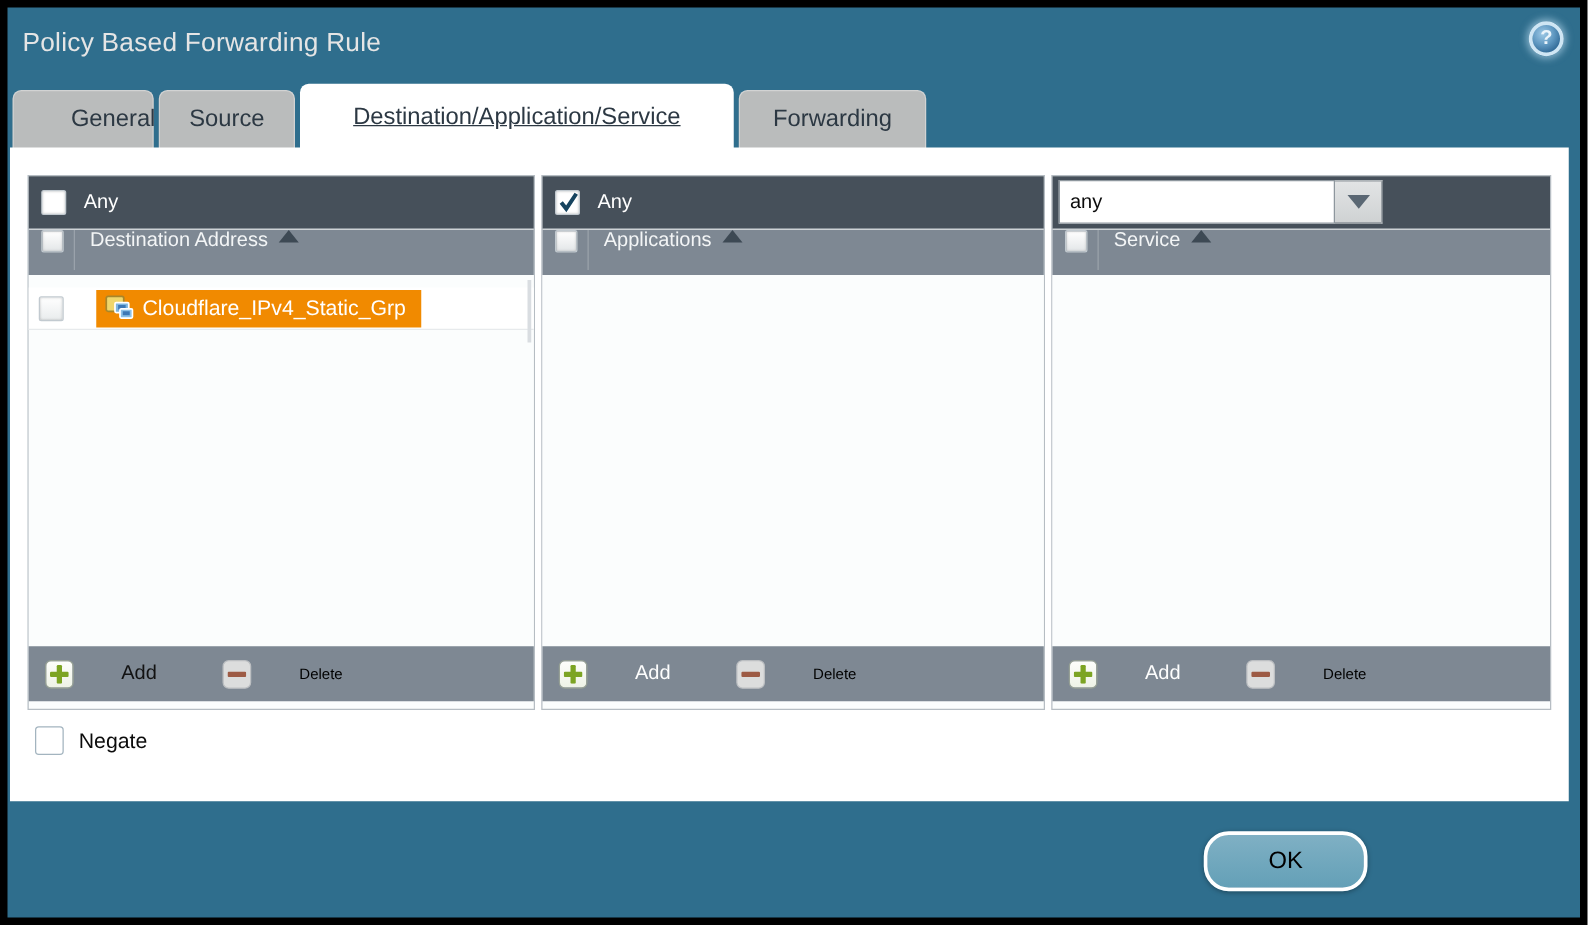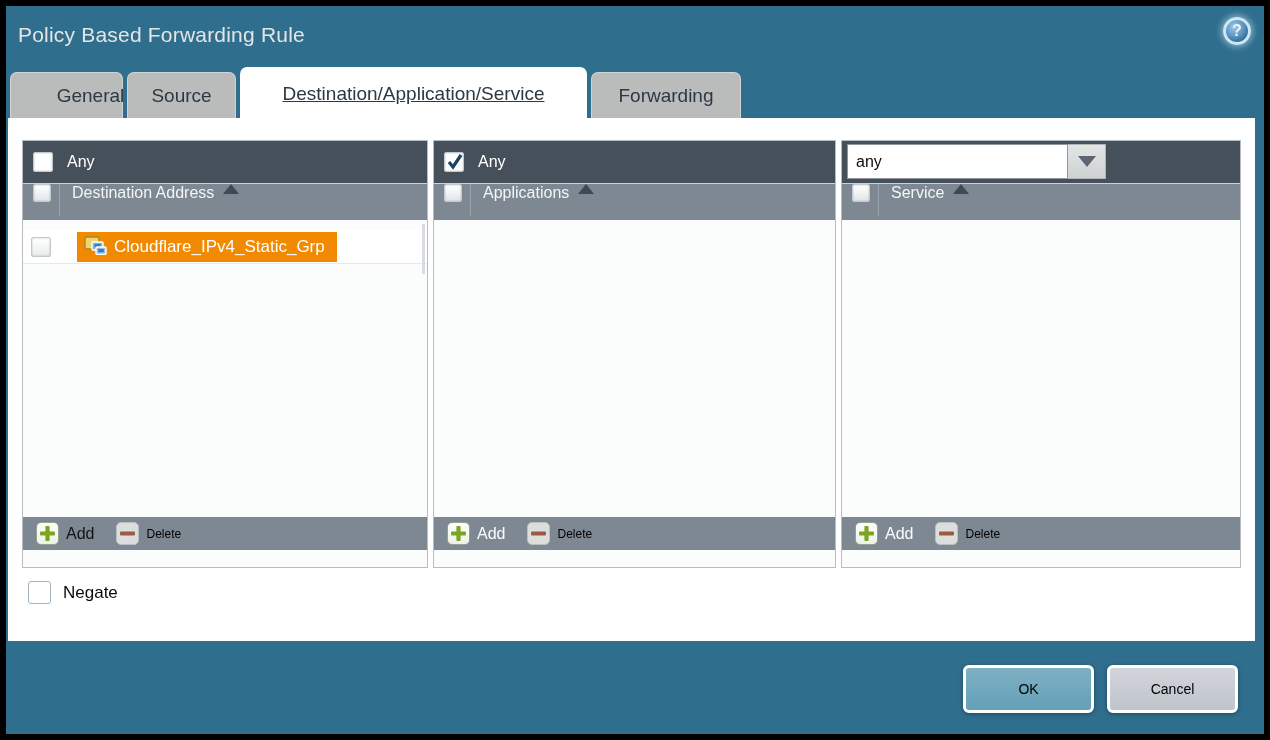--- a/index.html
+++ b/index.html
@@ -65,21 +65,21 @@
     border-bottom:10px solid #3d4954;margin-left:9px;}
 
   .list-body{height:297px;background:var(--body-bg);position:relative;}
   .row{position:absolute;left:0;top:10px;width:100%;height:34px;display:flex;align-items:center;
     border-bottom:1px solid #e7eaec;background:#fff;cursor:pointer;}
   .row .cb{margin-left:8px;background:linear-gradient(#ffffff,#e9eced);}
   .row-chip{margin-left:26px;height:30px;display:flex;align-items:center;gap:7px;
     padding:0 12px 0 7px;background:var(--selected-row);color:#fff;font-size:17px;}
   .scroll-thumb{position:absolute;right:2px;top:4px;width:3px;height:50px;background:#d9dde1;}
 
-  .col-footer{height:33px;background:var(--header-gray);display:flex;align-items:center;position:relative;}
+  .col-footer{height:44px;background:var(--header-gray);display:flex;align-items:center;position:relative;gap:31px;}
   .icon-btn{width:23px;height:23px;border-radius:5px;display:flex;align-items:center;justify-content:center;
     margin-left:13px;cursor:pointer;}
   .plus-btn{background:linear-gradient(#fdfefb,#eef2e6);border:1px solid #96a095;}
   .minus-btn{background:#dcdddd;border:1px solid #bcbfc2;margin-left:22px;cursor:default;}
   .add-label{font-size:16px;margin-left:7px;color:#121212;cursor:pointer;}
   .col2 .add-label,.col3 .add-label{color:#fdfdfd;}
   .delete-label{font-size:12px;margin-left:7px;color:#000000;}
 
   
   .dropdown{position:absolute;left:5px;top:3px;height:35px;display:flex;cursor:pointer;}
@@ -89,22 +89,22 @@
     border-left:none;display:flex;align-items:center;justify-content:center;}
   .dd-arrow{width:0;height:0;border-left:9px solid transparent;border-right:9px solid transparent;
     border-top:11px solid #5a6773;}
 
   
   .negate{position:absolute;left:20px;top:463px;display:flex;align-items:center;gap:12px;}
   .negate-cb{width:23px;height:23px;background:#fff;border:1px solid #a3b4bf;border-radius:3px;cursor:pointer;}
   .negate-label{font-size:17px;color:#0b0b0b;}
 
   
-  .action-btn{position:absolute;top:659px;width:131px;height:48px;border-radius:6px;
-    border:3px solid #fff;font-size:14px;color:#000;display:flex;align-items:center;justify-content:center;
+  .action-btn{position:absolute;top:659px;width:131px;height:48px;border-radius:20px;
+    border:3px solid #fff;font-size:19px;color:#000;display:flex;align-items:center;justify-content:center;
     cursor:pointer;box-shadow:0 1px 4px rgba(0,0,0,.35);font-family:"Liberation Sans",sans-serif;}
   .ok-btn{left:957px;background:linear-gradient(#7fb0c4,#64a0b7);}
   .cancel-btn{left:1101px;background:linear-gradient(#d2d5db,#bfc3cb);}
 </style>
 </head>
 <body>
 
 <div class="dialog">
 
   <div class="title">Policy Based Forwarding Rule</div>
@@ -238,15 +238,14 @@
     </div>
 
     <div class="negate">
       <div class="negate-cb"></div>
       <span class="negate-label">Negate</span>
     </div>
 
   </div>
 
   <div class="action-btn ok-btn">OK</div>
-  <div class="action-btn cancel-btn">Cancel</div>
 
 </div>
 
 </body></html>

